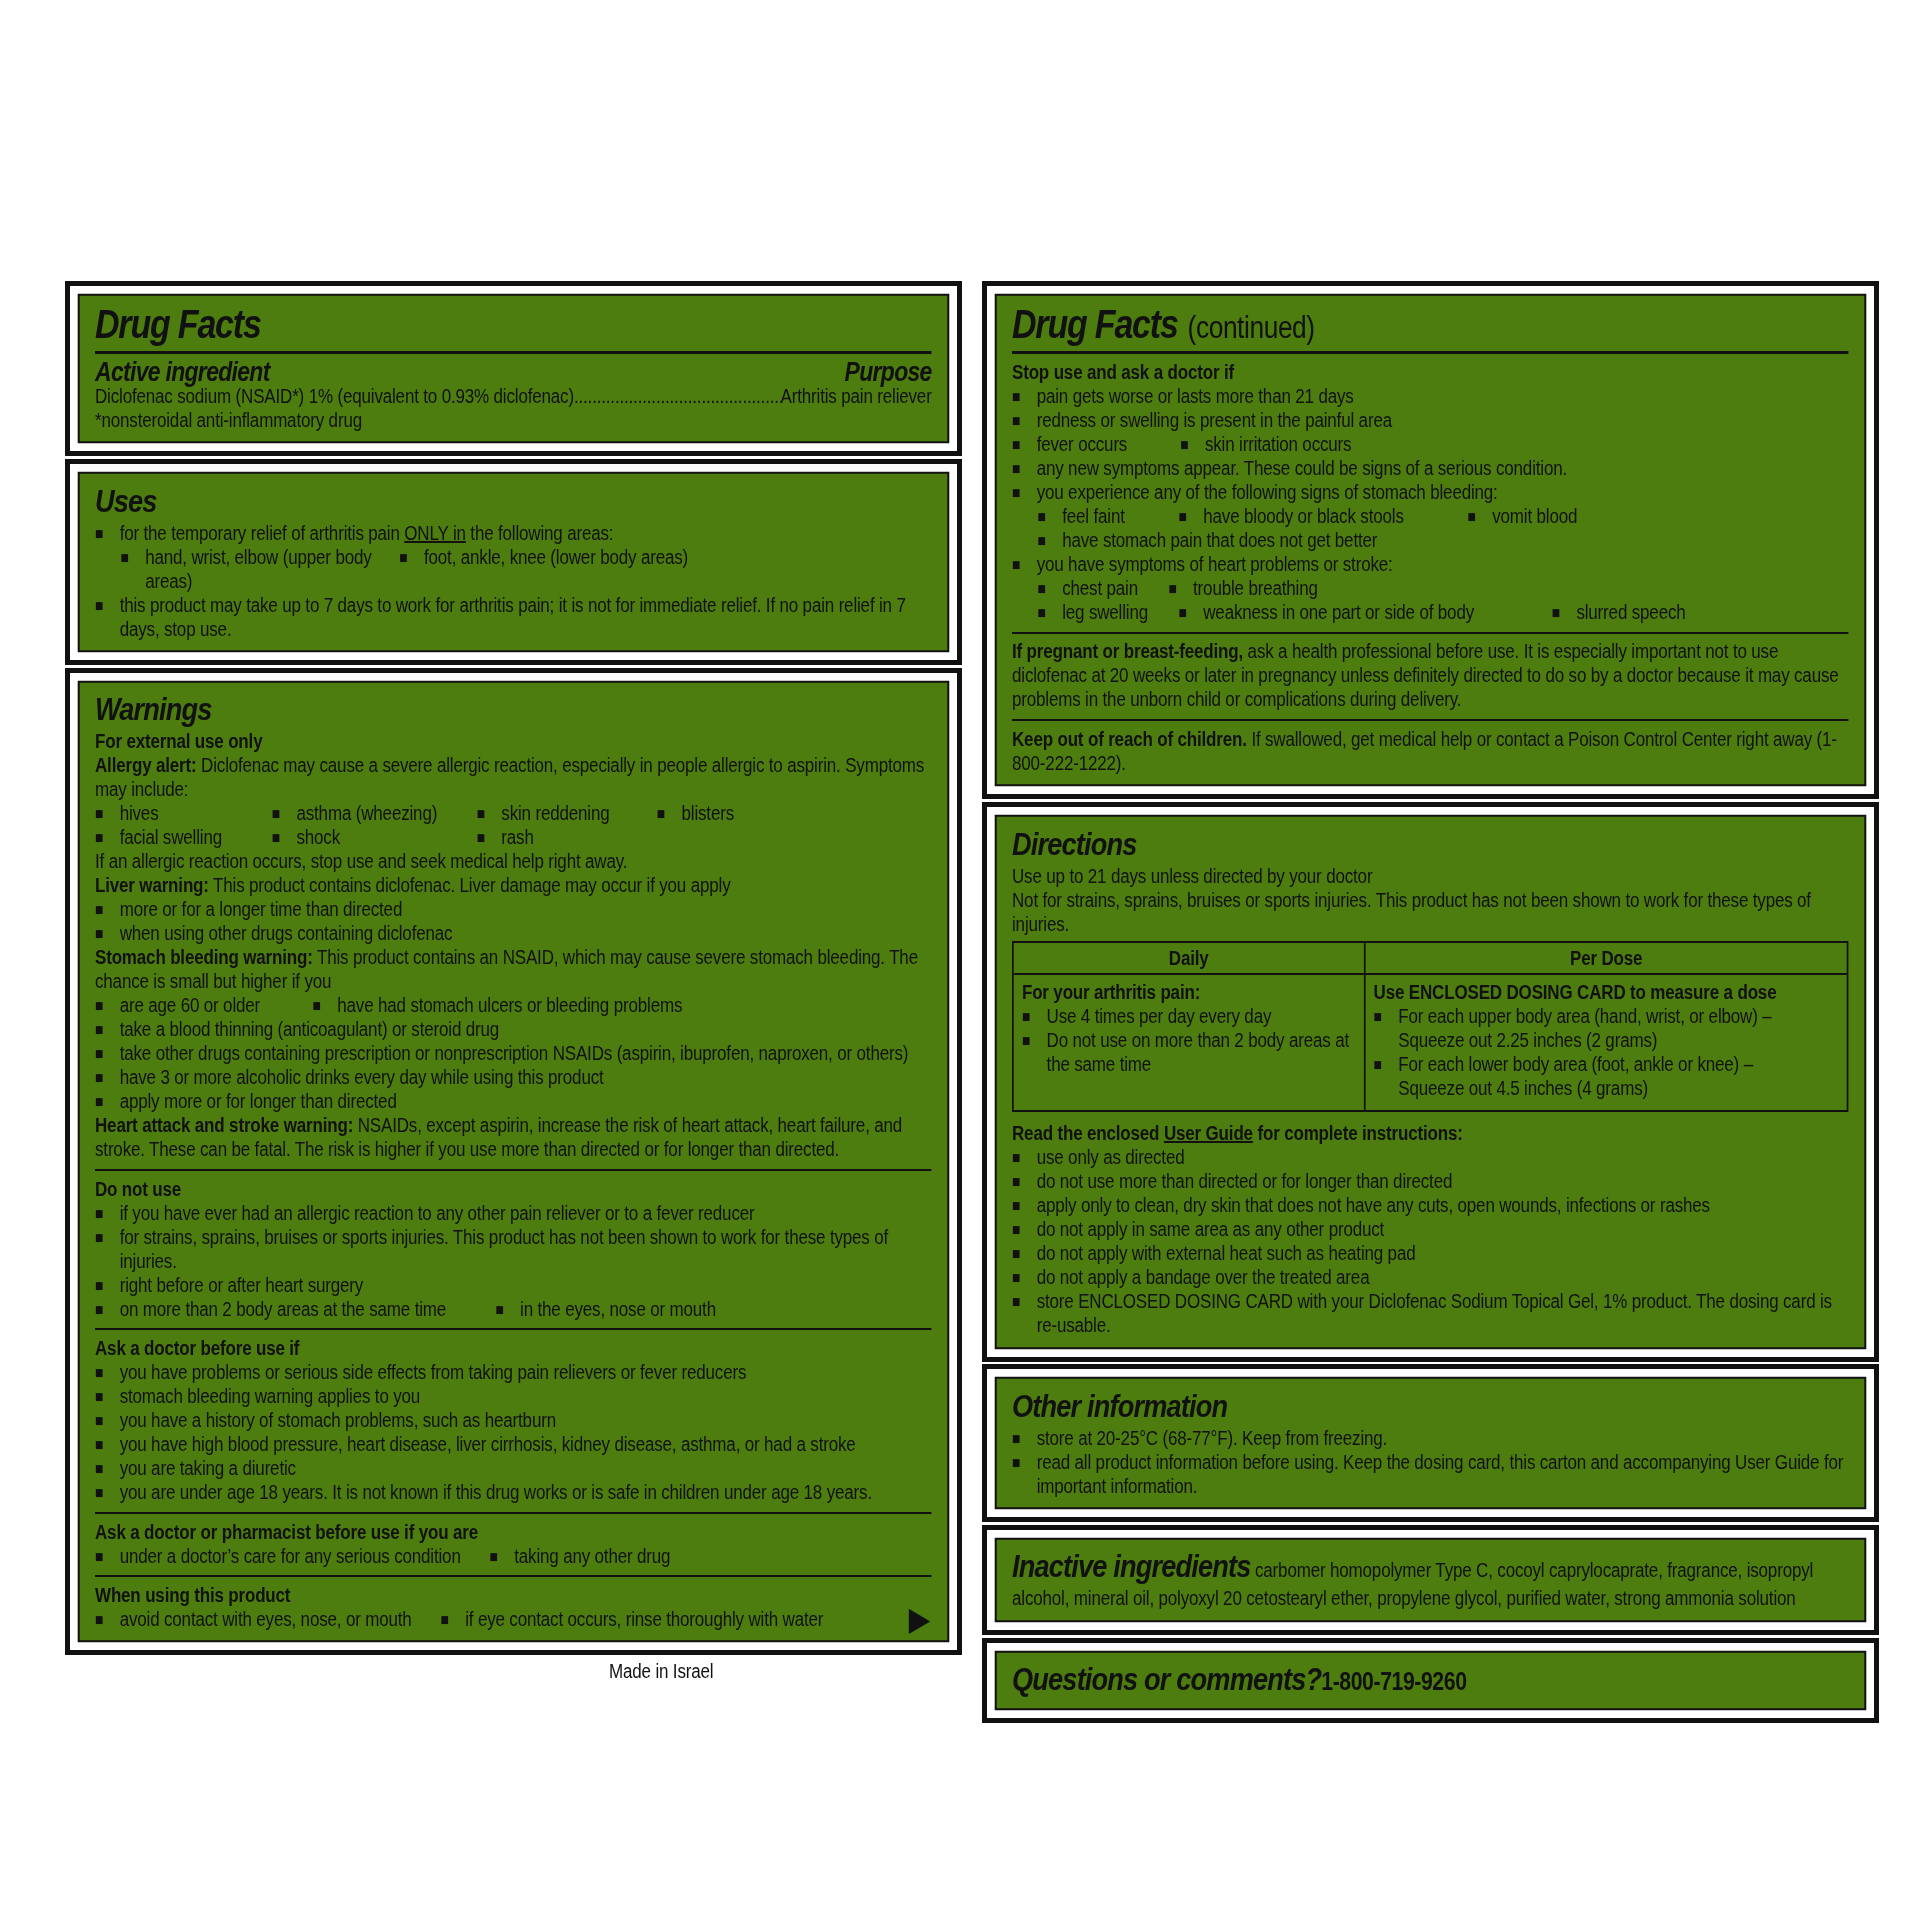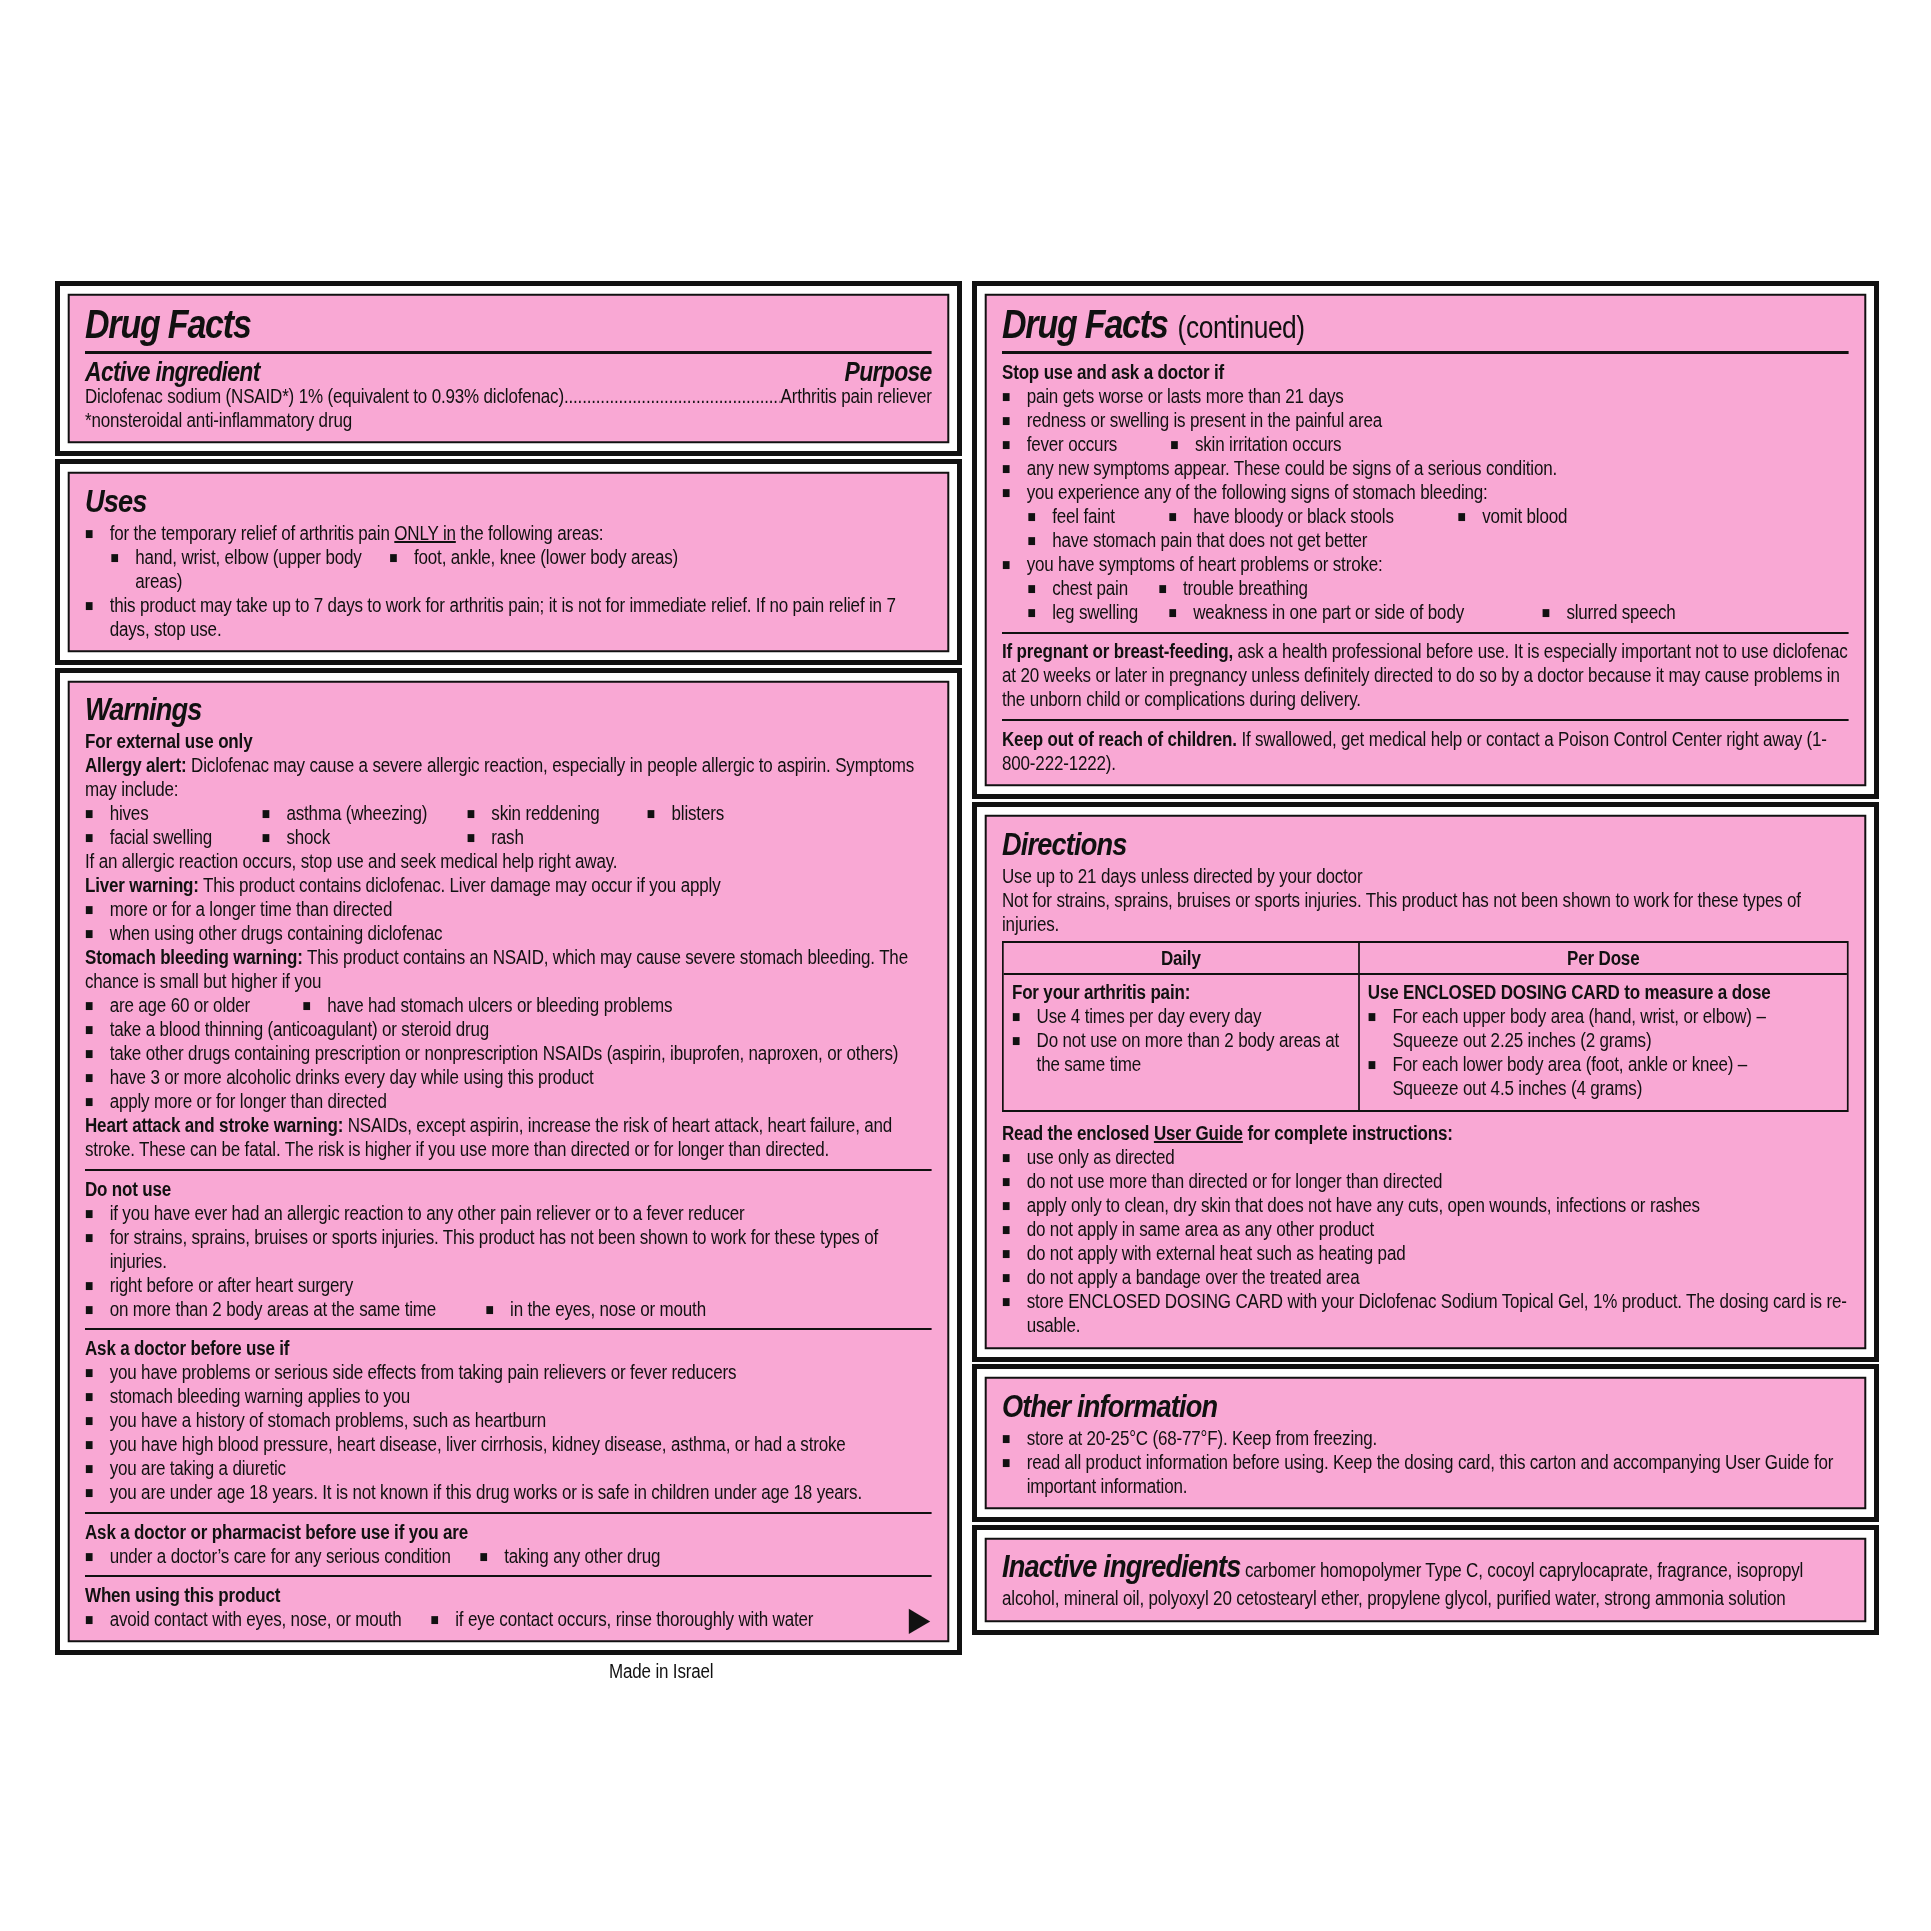--- a/index.html
+++ b/index.html
@@ -1,23 +1,23 @@
 <!DOCTYPE html>
 <html><head>
 <meta charset="utf-8">
 <style>
   html,body{margin:0;padding:0;background:#ffffff;}
   body{width:1931px;height:1931px;position:relative;
        font-family:"Liberation Sans","DejaVu Sans",sans-serif;color:#111;
        -webkit-font-smoothing:antialiased;}
   .label{position:absolute;left:55px;top:281px;width:1823px;display:flex;gap:9.7px;align-items:flex-start;}
   .col{width:907px;flex:none;display:flex;flex-direction:column;gap:2.9px;}
-  .box{background:#f9a8d4;border:5.8px solid #111;
+  .box{background:#4d7c0f;border:5.8px solid #111;
        box-shadow:inset 0 0 0 7.7px #fff, inset 0 0 0 9.7px #111;
-       padding:17.4px 25px 19.3px 25px;}
+       padding:17.4px 25px 19.3px 25px;margin-left:10px;}
   
   .cond{transform:scaleX(0.85);transform-origin:0 0;width:117.6%;
         font-size:20px;line-height:24px;letter-spacing:-0.2px;}
   .h1{font-style:italic;font-weight:800;font-size:40px;line-height:42px;letter-spacing:-1.4px;}
   .h1row{display:flex;align-items:baseline;gap:11.6px;}
   .cont{font-style:normal;font-weight:400;font-size:31px;letter-spacing:-0.5px;}
   .h2{font-style:italic;font-weight:800;font-size:32px;line-height:39px;letter-spacing:-1px;}
   .h3{font-style:italic;font-weight:800;font-size:27px;letter-spacing:-0.8px;}
   .titlebar{border-bottom:3.9px solid #111;padding-bottom:5.8px;margin-bottom:5.8px;}
   .sect{border-top:2.9px solid #111;margin-top:7.7px;padding-top:5.8px;}
@@ -431,19 +431,24 @@
           </div>
       </div>
     </div>
 
     <div class="box">
       <div class="cond">
         <p><span class="h2">Inactive ingredients</span><span> carbomer homopolymer Type C, cocoyl caprylocaprate, fragrance, isopropyl alcohol, mineral oil, polyoxyl 20 cetostearyl ether, propylene glycol, purified water, strong ammonia solution</span></p>
       </div>
     </div>
 
+    <div class="box">
+      <div class="cond">
+        <p><span class="h2">Questions or comments?</span><span class="phone">1-800-719-9260</span></p>
+      </div>
+    </div>
   </div>
 </div>
 
 <div style="position:absolute;left:55px;top:1641px;width:772px;text-align:right;">
   <div class="madein">Made in Israel</div>
 </div>
 
 
 </body></html>

